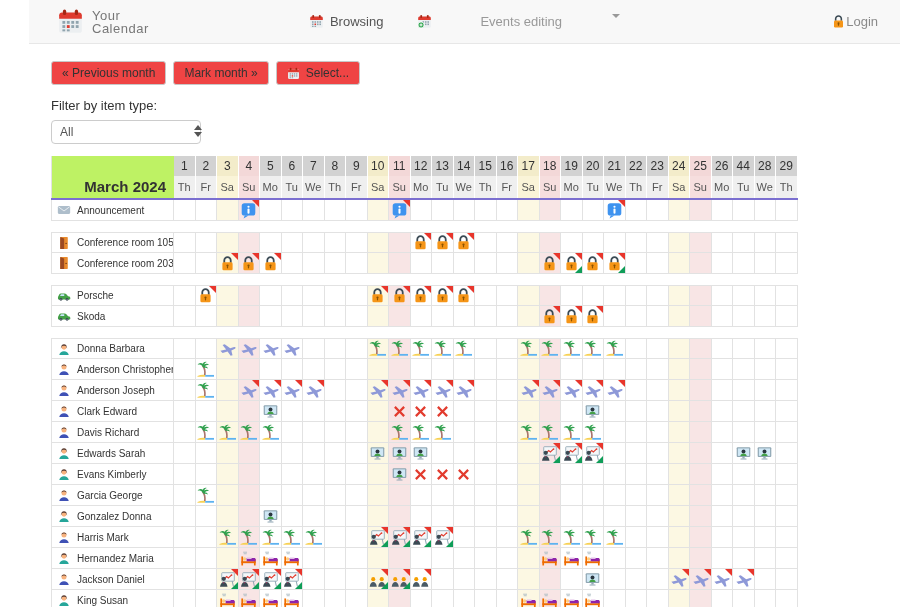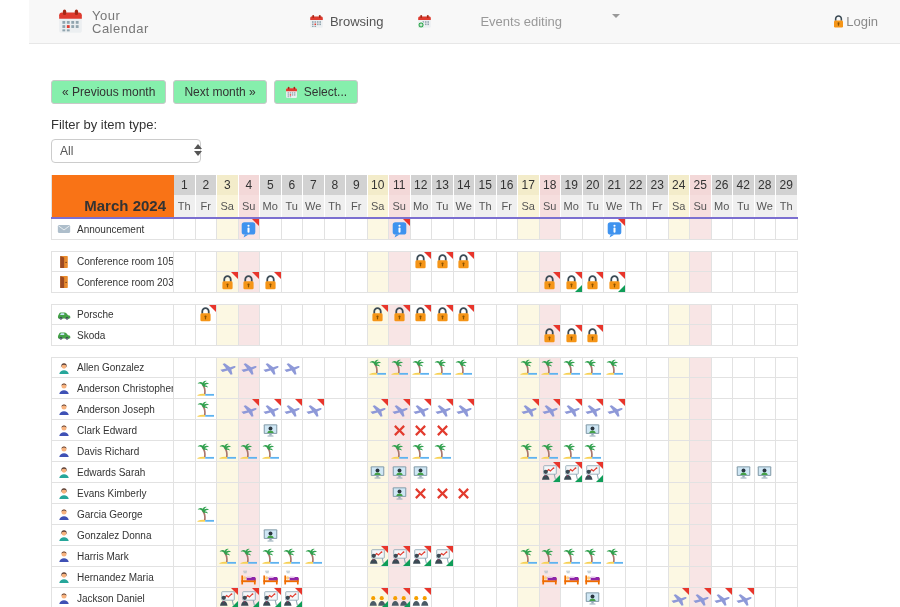--- a/index.html
+++ b/index.html
@@ -18,38 +18,38 @@
   .nav-item.muted { color:#999;gap:48px; }
   .caret { width:0; height:0; border-left:4px solid transparent; border-right:4px solid transparent;
     border-top:4px solid #999; margin-left:2px; }
   .login { position:absolute; right:22px; display:flex; align-items:center; gap:0;
     font-size:13px; color:#8a8a8a; cursor:pointer; }
 
   
   .content { padding-left:22px; }
   .toolbar { margin-top:17px; display:flex; gap:7px; }
   .btn { display:inline-flex; align-items:center; gap:6px; font-size:12px; color:#333;
-    background:#86efac; border:1px solid #c8c8c8; border-radius:3px; padding:4px 10px;
-    cursor:pointer; line-height:14px;margin-top:19px; }
+    background:#ef4444; border:1px solid #c8c8c8; border-radius:3px; padding:4px 10px;
+    cursor:pointer; line-height:14px; }
   .filter-label { margin-top:13px; font-size:13px; font-weight:normal; color:#333; }
   .sel-wrap { position:relative; width:159px; margin-top:7px; }
   select.filter { width:150px; height:24px; font-size:12px; color:#555; padding:2px 22px 2px 8px;
     border:1px solid #ccc; border-radius:4px; background:#fff; appearance:none;
     -webkit-appearance:none; -moz-appearance:none; font-family:"Liberation Sans",sans-serif; }
   .sel-arrows { position:absolute; right:8px; top:5px; pointer-events:none; display:flex;
     flex-direction:column; gap:2px; }
   .sel-arrows i { width:0; height:0; border-left:4px solid transparent; border-right:4px solid transparent; display:block; }
   .sel-arrows .up { border-bottom:5px solid #555; }
   .sel-arrows .dn { border-top:5px solid #555; }
 
   
   .cal { margin-top:12px; width:747px; }
   .hrow, .row { display:grid; grid-template-columns:123px repeat(29, 21.5px); }
   .chead { border-bottom:2px solid #7b6fd0; }
-  .chead .month { grid-row:1 / span 2; background:#f97316; display:flex; align-items:flex-end;
+  .chead .month { grid-row:1 / span 2; background:#bef264; display:flex; align-items:flex-end;
     justify-content:flex-end; padding:0 8px 3px 0; font-weight:bold; font-size:15px; color:#333;
     border-left:1px solid #e2e2e2; }
   .chead { display:grid; grid-template-columns:123px repeat(29,21.5px); grid-template-rows:20px 22px; }
   .hnum { background:#d2d2d2; font-size:12px; color:#333; display:flex; align-items:center;
     justify-content:center; border-right:1px solid #fff; }
   .hdow { background:#efefef; font-size:11px; color:#555; display:flex; align-items:center;
     justify-content:center; border-right:1px solid #fff; }
   .hnum.sa { background:#f3ecca; } .hnum.su { background:#f3d8d8; }
   .hdow.sa { background:#faf4d8; } .hdow.su { background:#f6dede; }
 
@@ -156,21 +156,21 @@
             <rect x="9.3" y="13" width="1.4" height="2.8" rx="0.7" fill="#8a5200"></rect>
           </svg>
         </span>
       <span>Login</span>
     </span>
   </div>
 
   <div class="content">
     <div class="toolbar">
       <button class="btn">«  Previous month</button>
-      <button class="btn">Next month  »</button>
+      <button class="btn">Mark month  »</button>
       <button class="btn">
         <span class="icon">
             <svg width="13" height="13" viewBox="0 0 20 20" xmlns="http://www.w3.org/2000/svg">
               <rect x="1.6" y="3.4" width="16.8" height="15" rx="2" fill="#eceff1"></rect>
               <path d="M1.6 5.4C1.6 4.3 2.5 3.4 3.6 3.4h12.8c1.1 0 2 .9 2 2V8H1.6z" fill="#df3a2e"></path>
               <rect x="4.4" y="1.2" width="2.4" height="4" rx="1.2" fill="#a52714"></rect>
               <rect x="13.2" y="1.2" width="2.4" height="4" rx="1.2" fill="#a52714"></rect>
               <g fill="#90a4ae">
                 <rect x="4" y="9.6" width="2.1" height="2.1"></rect>
                 <rect x="7.3" y="9.6" width="2.1" height="2.1"></rect>
@@ -222,21 +222,21 @@
           <div class="hnum sa">17</div>
           <div class="hnum su">18</div>
           <div class="hnum ">19</div>
           <div class="hnum ">20</div>
           <div class="hnum ">21</div>
           <div class="hnum ">22</div>
           <div class="hnum ">23</div>
           <div class="hnum sa">24</div>
           <div class="hnum su">25</div>
           <div class="hnum ">26</div>
-          <div class="hnum ">42</div>
+          <div class="hnum ">44</div>
           <div class="hnum ">28</div>
           <div class="hnum ">29</div>
           <div class="hdow ">Th</div>
           <div class="hdow ">Fr</div>
           <div class="hdow sa">Sa</div>
           <div class="hdow su">Su</div>
           <div class="hdow ">Mo</div>
           <div class="hdow ">Tu</div>
           <div class="hdow ">We</div>
           <div class="hdow ">Th</div>
@@ -706,21 +706,21 @@
         <div class="tgroup bordered">
           <div class="row">
             <div class="rlabel">
               <span class="icon">
                 <svg width="14" height="14" viewBox="0 0 20 20" xmlns="http://www.w3.org/2000/svg">
                   <path d="M3.2 18.5c.6-3.6 3.4-5.4 6.8-5.4s6.2 1.8 6.8 5.4z" fill="#26a69a"></path>
                   <circle cx="10" cy="7.4" r="3.5" fill="#f7b27e"></circle>
                   <path d="M5.6 9.8C5.2 5.6 7.2 3.2 10 3.2s4.8 2.4 4.4 6.6c-.5-1.4-.8-2.2-1-3.2-.8-.8-2-1.2-3.4-1.2s-2.6.4-3.4 1.2c-.2 1-.5 1.8-1 3.2z" fill="#5d4037"></path>
                 </svg>
               </span>
-              <span>Allen Gonzalez</span>
+              <span>Donna Barbara</span>
             </div>
             <div class="cell "></div>
             <div class="cell "></div>
             <div class="cell sa">
               <span class="evicon icon">
                 <svg width="17" height="17" viewBox="0 0 20 20" xmlns="http://www.w3.org/2000/svg">
                   <path d="M1.6 12.6l6.8-1.5-4.2-5.3 2.5-.7 6.5 4.5 4.6-1.3c1.6-.4 2.4 1 1 1.9l-4.3 2.2 1.4 5.6-2.2.6-3.6-5.1-5.9 1.7z" fill="#8e99d8"></path>
                 </svg>
               </span>
             </div>

